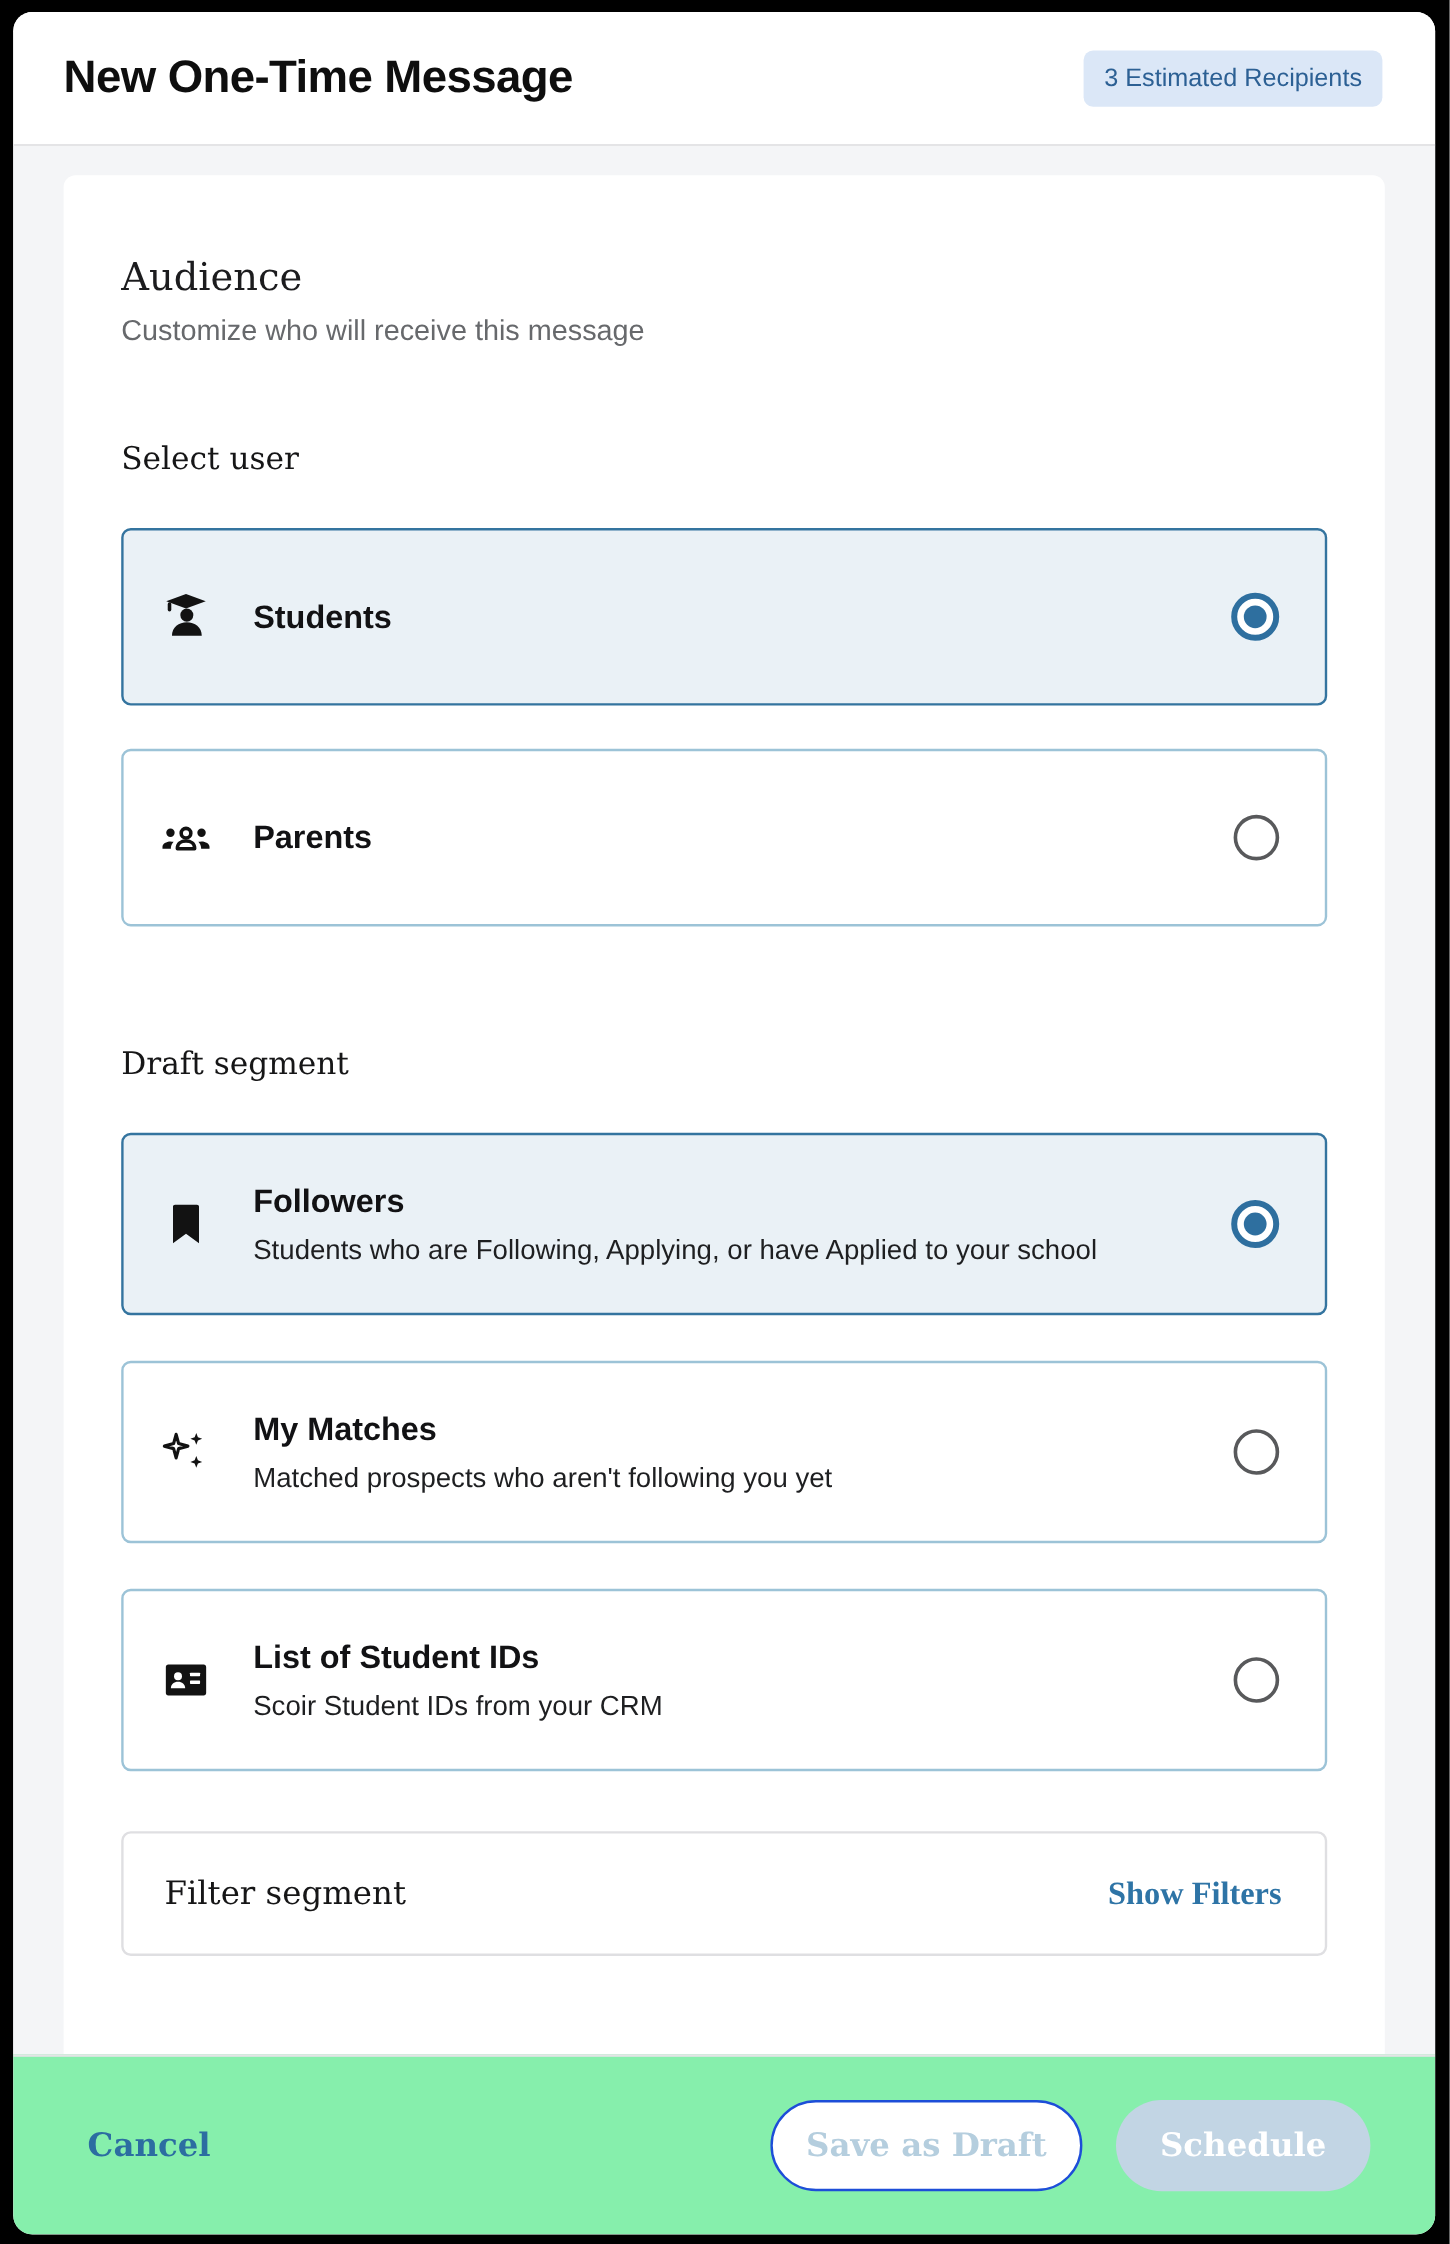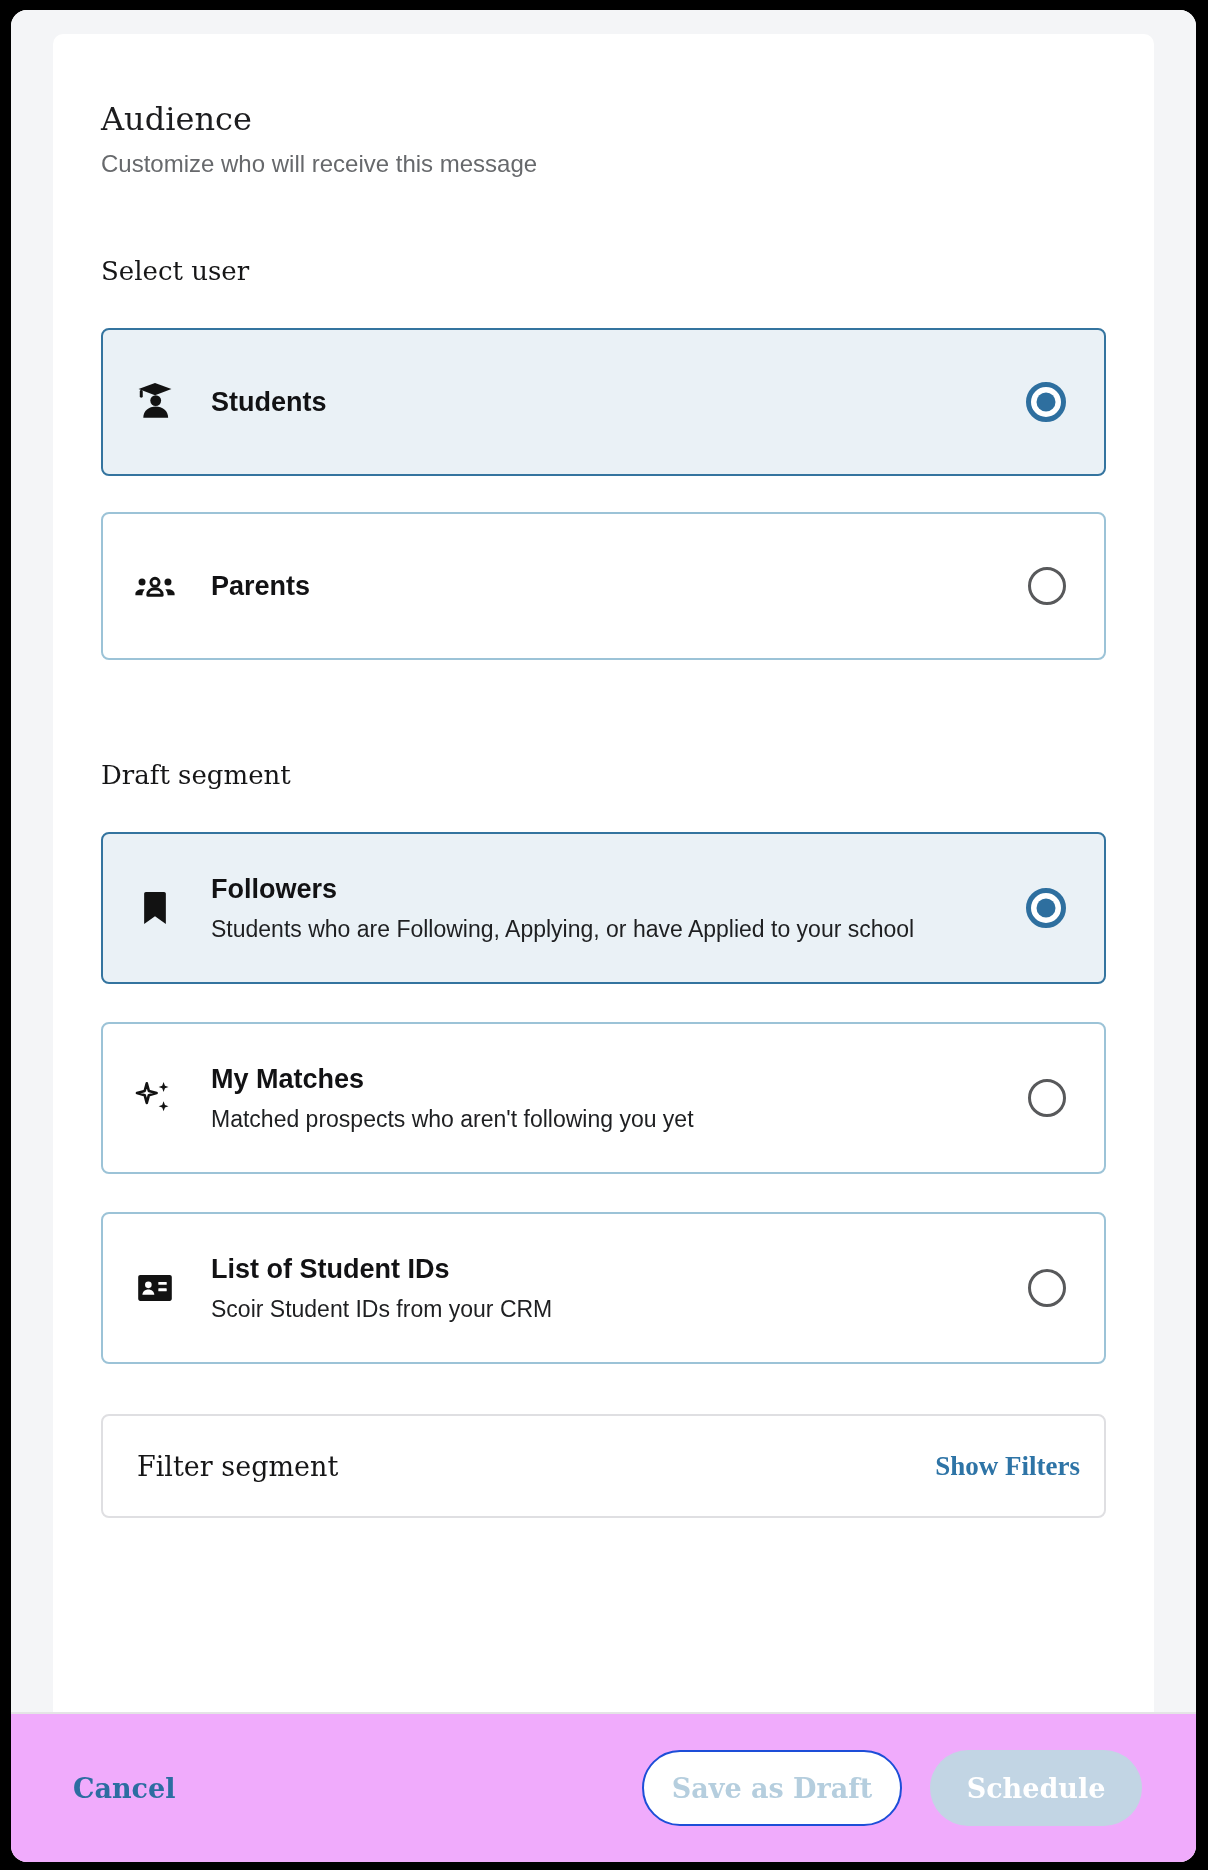--- a/index.html
+++ b/index.html
@@ -60,46 +60,50 @@
     border:3px solid #58595b; background:#fff; position:relative; flex:0 0 38px; }
   .radio.checked { border:5px solid #2e6f9f; width:40px; height:40px; flex:0 0 40px; }
   .radio.checked::after {
     content:""; position:absolute; left:50%; top:50%; transform:translate(-50%,-50%);
     width:19px; height:19px; border-radius:50%; background:#2e6f9f;
   }
 
   
   .filter-row {
     margin-top:50px; min-height:104px; border:2px solid #dfdfe2; border-radius:8px;
-    display:flex; align-items:center; justify-content:space-between; padding:0 24px 0 34px;
+    display:flex; align-items:center; justify-content:space-between; padding:0 36px 0 34px;
     background:#fff;
     gap:36px;
   }
   .filter-label { font-family:"DejaVu Serif","Liberation Serif",serif; font-size:27px; color:#161617; }
   .show-filters { font-family:Liberation Serif, serif; font-size:27px;
     font-weight:700; color:#2e74a6; cursor:pointer; background:none; border:none; }
 
   
   .footer {
-    flex:0 0 150px; background:#f0abfc; border-top:2px solid #e4e4e6;
+    flex:0 0 150px; background:#86efac; border-top:2px solid #e4e4e6;
     display:flex; align-items:center; padding:0 54px 0 62px;
   }
   .cancel-btn { font-family:"DejaVu Serif","Liberation Serif",serif; font-size:27px;
     font-weight:700; color:#2c6da1; background:none; border:none; cursor:pointer; }
   .btn-group { margin-left:auto; display:flex; gap:28px; }
   .btn { font-family:"DejaVu Serif","Liberation Serif",serif; font-size:27px; font-weight:700;
     height:76px; border-radius:38px; display:flex; align-items:center; justify-content:center; }
   .btn-draft { width:260px; background:#fff; border:2px solid #1d4ed8; color:#b5cede; }
   .btn-schedule { width:212px; background:#c2d5e4; border:none; color:#ffffff; }
 </style>
 </head>
 <body>
 
 <div class="modal">
 
+  <div class="header">
+    <div class="title">New One-Time Message</div>
+    <div class="badge">3 Estimated Recipients</div>
+  </div>
 
   <div class="content">
     <div class="card">
 
       <div class="audience-title">Audience</div>
       <div class="audience-sub">Customize who will receive this message</div>
 
       <div class="group-label">Select user</div>
 
       <div class="opt checked">

